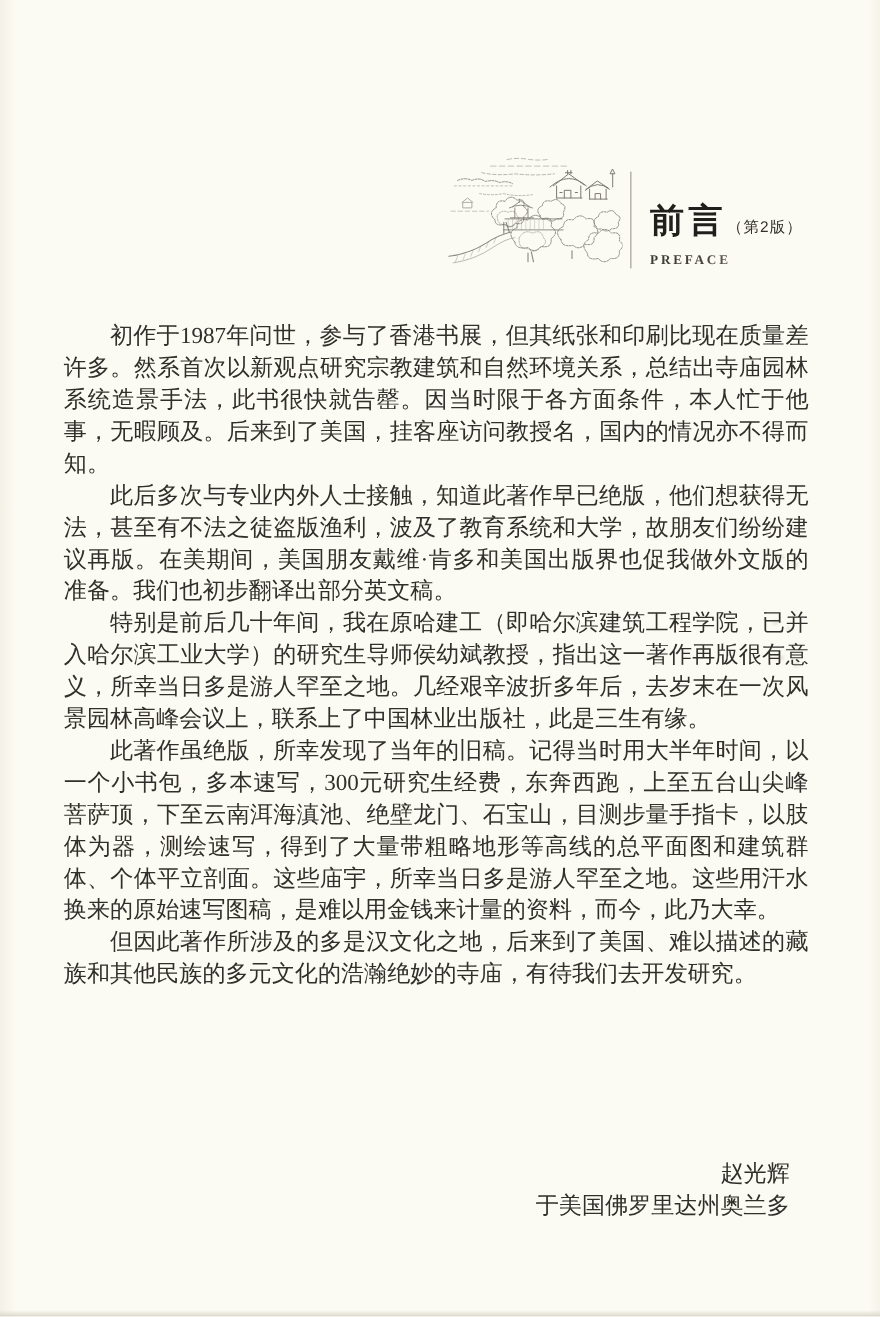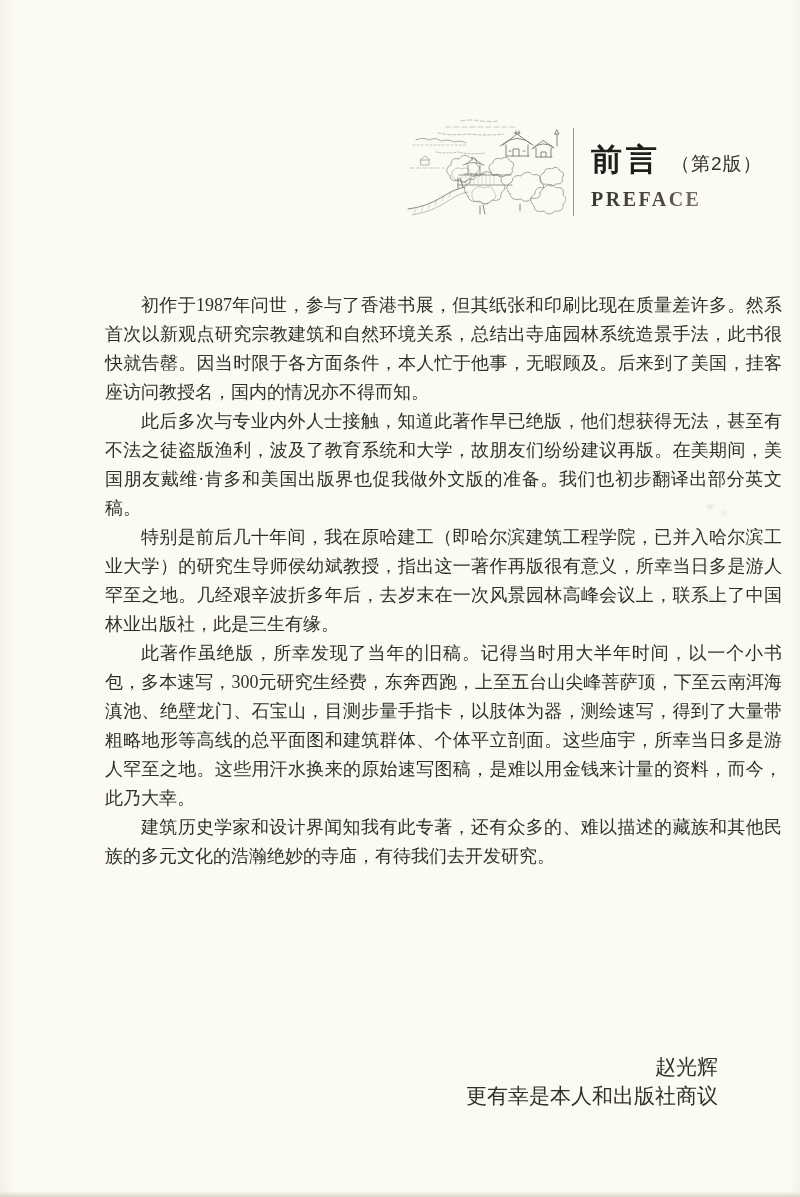--- a/index.html
+++ b/index.html
@@ -17,51 +17,50 @@
     content:""; position:absolute; inset:0; pointer-events:none;
     background:linear-gradient(90deg, rgba(235,233,220,.55) 0, rgba(252,251,243,0) 14px),
                linear-gradient(270deg, rgba(232,230,218,.4) 0, rgba(252,251,243,0) 10px);
   }
   .page::after{
     content:""; position:absolute; left:0; right:0; bottom:0; height:6px; pointer-events:none;
     background:linear-gradient(180deg, rgba(252,251,243,0), #d9d7ca);
   }
 
   
-  .header { position:absolute; top:112px; left:406px; display:flex; align-items:flex-start; }
+  .header { position:absolute; top:136px; left:406px; display:flex; align-items:flex-end; }
   .sketch { width:160px; height:108px; display:block; }
   .header-divider {
     width:0; height:88px; margin:16px 0 0 7px;
     border-left:1px solid #9a978e;
   }
   .titles { margin-left:17px; padding-top:27px; white-space:nowrap; }
   .title-row { display:flex; align-items:baseline; }
   .title-zh {
     font-family:"Liberation Sans","DejaVu Sans",sans-serif;
     font-weight:700; font-size:31px; letter-spacing:4px; color:#211f1c;
   }
   .edition {
     font-family:"Liberation Sans","DejaVu Sans",sans-serif;
-    font-size:19px; color:#33312d; margin-left:10px; letter-spacing:1px;
+    font-size:14px; color:#33312d; margin-left:0; letter-spacing:1px;
   }
   .title-en {
     margin-top:7px;
     font-family:"Liberation Serif","DejaVu Serif",serif;
-    font-size:20px; letter-spacing:2.5px; font-weight:600;
+    font-size:12px; letter-spacing:2.5px; font-weight:600;
     background:linear-gradient(90deg,#3b3935 0%,#4a4741 40%,#8e8a80 75%,#96918a 100%);
     -webkit-background-clip:text; background-clip:text; color:transparent;
   }
 
   
   .body-text {
     position:absolute; top:291px; left:58px; width:677px;
-    font-size:18px; line-height:29px;
+    font-size:21px; line-height:29px;
     text-align:justify; text-justify:inter-ideograph;
     color:#312f2b;
-    margin-left:47px;
   }
   .body-text p { text-indent:2em; }
 
   
   .signature {
     position:absolute; top:1053px; right:82px;
     font-size:21px; line-height:29px; text-align:right;
     color:#312f2b; white-space:nowrap;
   }
 
@@ -155,24 +154,24 @@
       </div>
       <div class="title-en">PREFACE</div>
     </div>
   </header>
 
   <main class="body-text">
     <p>初作于1987年问世，参与了香港书展，但其纸张和印刷比现在质量差许多。然系首次以新观点研究宗教建筑和自然环境关系，总结出寺庙园林系统造景手法，此书很快就告罄。因当时限于各方面条件，本人忙于他事，无暇顾及。后来到了美国，挂客座访问教授名，国内的情况亦不得而知。</p>
     <p>此后多次与专业内外人士接触，知道此著作早已绝版，他们想获得无法，甚至有不法之徒盗版渔利，波及了教育系统和大学，故朋友们纷纷建议再版。在美期间，美国朋友戴维·肯多和美国出版界也促我做外文版的准备。我们也初步翻译出部分英文稿。</p>
     <p>特别是前后几十年间，我在原哈建工（即哈尔滨建筑工程学院，已并入哈尔滨工业大学）的研究生导师侯幼斌教授，指出这一著作再版很有意义，所幸当日多是游人罕至之地。几经艰辛波折多年后，去岁末在一次风景园林高峰会议上，联系上了中国林业出版社，此是三生有缘。</p>
     <p>此著作虽绝版，所幸发现了当年的旧稿。记得当时用大半年时间，以一个小书包，多本速写，300元研究生经费，东奔西跑，上至五台山尖峰菩萨顶，下至云南洱海滇池、绝壁龙门、石宝山，目测步量手指卡，以肢体为器，测绘速写，得到了大量带粗略地形等高线的总平面图和建筑群体、个体平立剖面。这些庙宇，所幸当日多是游人罕至之地。这些用汗水换来的原始速写图稿，是难以用金钱来计量的资料，而今，此乃大幸。</p>
-    <p>建筑历史学家和设计界闻知我有此专著，还有众多的、难以描述的藏族和其他民族的多元文化的浩瀚绝妙的寺庙，有待我们去开发研究。</p>
+    <p>但因此著作所涉及的多是汉文化之地，后来到了美国、难以描述的藏族和其他民族的多元文化的浩瀚绝妙的寺庙，有待我们去开发研究。</p>
   </main>
 
   <div class="signature">
     <div>赵光辉</div>
-    <div>更有幸是本人和出版社商议</div>
+    <div>于美国佛罗里达州奥兰多</div>
   </div>
 
   <div class="bleed bleed-1"></div>
   <div class="bleed bleed-2"></div>
   <div class="bleed bleed-3"></div>
 </div>
 
 </body></html>

